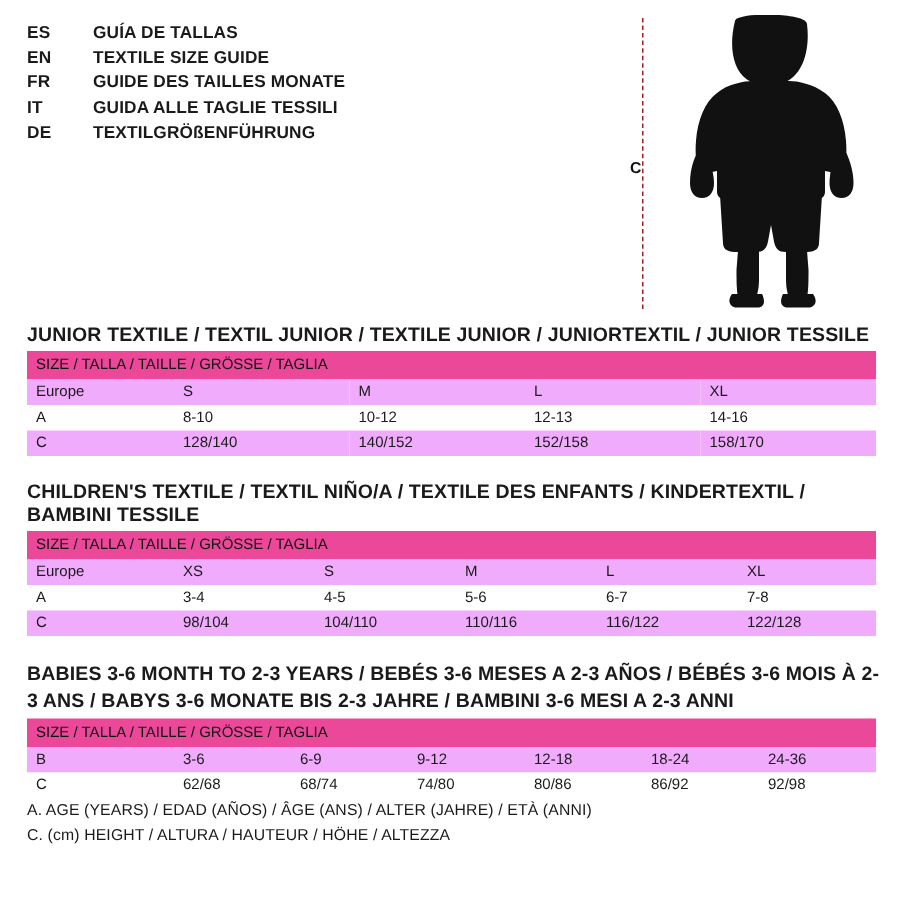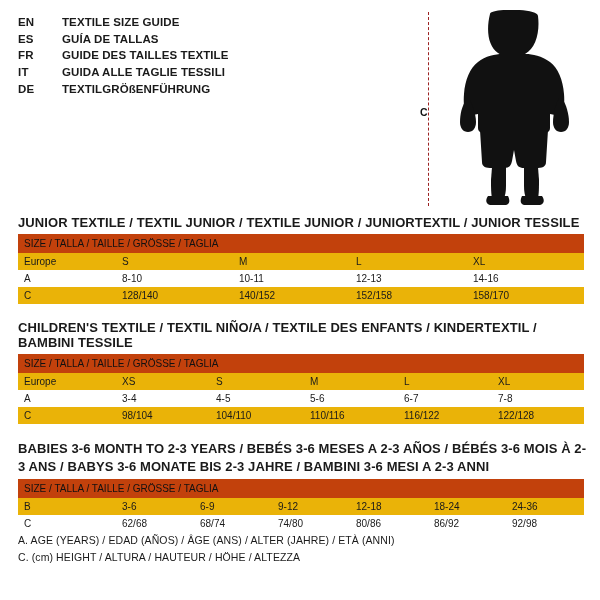--- a/index.html
+++ b/index.html
@@ -95,28 +95,28 @@
     width: 566px;
     table-layout: fixed;
   }
   table.size-table td {
     font-size: 10px;
     padding: 3px 0 3px 6px;
     vertical-align: middle;
     border: none;
   }
   tr.head-row td {
-    background: #c2410c;
+    background: #ec4899;
     font-size: 10px;
     font-weight: normal;
     padding: 4px 0 4px 6px;
     color: #111;
   }
   tr.alt td {
-    background: #eab308;
+    background: #f0abfc;
   }
   tr.plain td {
     background: #ffffff;
   }
   .rowlabel {
     font-size: 10px;
   }
 
   
   .legend {
@@ -127,30 +127,30 @@
     letter-spacing: 0.1px;
   }
 </style>
 </head>
 <body>
 
 <div class="page">
 
   <div class="lang-block">
     <div class="lang-row">
+      <span class="lang-code">ES</span>
+      <span class="lang-text">GUÍA DE TALLAS</span>
+    </div>
+    <div class="lang-row">
       <span class="lang-code">EN</span>
       <span class="lang-text">TEXTILE SIZE GUIDE</span>
     </div>
     <div class="lang-row">
-      <span class="lang-code">ES</span>
-      <span class="lang-text">GUÍA DE TALLAS</span>
-    </div>
-    <div class="lang-row">
       <span class="lang-code">FR</span>
-      <span class="lang-text">GUIDE DES TAILLES TEXTILE</span>
+      <span class="lang-text">GUIDE DES TAILLES MONATE</span>
     </div>
     <div class="lang-row">
       <span class="lang-code">IT</span>
       <span class="lang-text">GUIDA ALLE TAGLIE TESSILI</span>
     </div>
     <div class="lang-row">
       <span class="lang-code">DE</span>
       <span class="lang-text">TEXTILGRÖßENFÜHRUNG</span>
     </div>
   </div>
@@ -209,21 +209,21 @@
         <tr class="alt">
           <td class="rowlabel">Europe</td>
           <td>S</td>
           <td>M</td>
           <td>L</td>
           <td>XL</td>
         </tr>
         <tr class="plain">
           <td class="rowlabel">A</td>
           <td>8-10</td>
-          <td>10-11</td>
+          <td>10-12</td>
           <td>12-13</td>
           <td>14-16</td>
         </tr>
         <tr class="alt">
           <td class="rowlabel">C</td>
           <td>128/140</td>
           <td>140/152</td>
           <td>152/158</td>
           <td>158/170</td>
         </tr>

